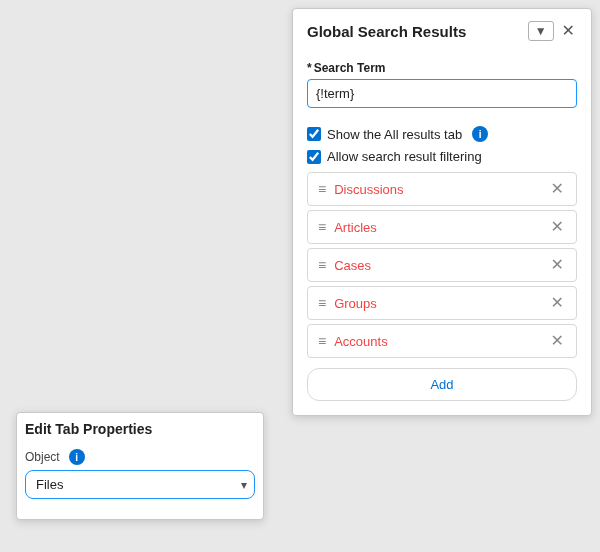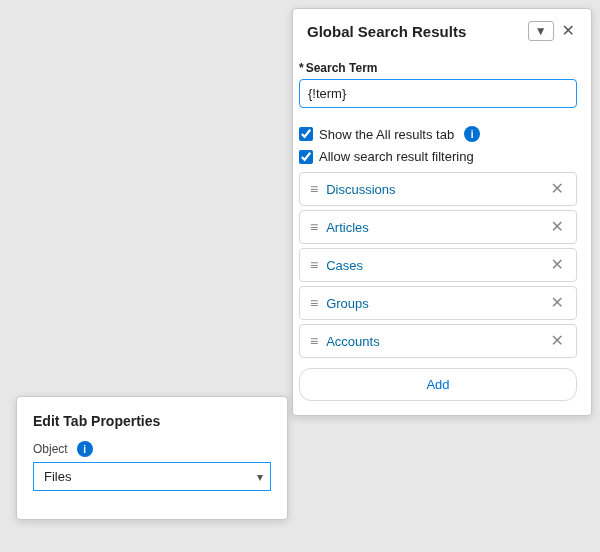--- a/index.html
+++ b/index.html
@@ -71,21 +71,21 @@
       background: none;
       border: none;
       cursor: pointer;
       color: #555;
       font-size: 16px;
       padding: 0 2px;
       line-height: 1;
     }
 
     .panel-body {
-      padding: 10px 14px 14px 6px;
+      padding: 10px 14px 14px 14px;
     }
 
     .field-label {
       font-size: 12px;
       color: #c23934;
       font-weight: 600;
       margin-bottom: 4px;
     }
 
     .field-label span {
@@ -166,21 +166,21 @@
       gap: 8px;
     }
 
     .drag-icon {
       color: #888;
       font-size: 14px;
       cursor: grab;
     }
 
     .result-item-name {
-      color: #0369a1;
+      color: #ef4444;
       font-size: 13px;
     }
 
     .remove-btn {
       background: none;
       border: none;
       cursor: pointer;
       color: #888;
       font-size: 16px;
       line-height: 1;
@@ -199,26 +199,26 @@
       font-weight: 500;
       cursor: pointer;
       text-align: center;
     }
 
     
     .edit-tab-panel {
       position: absolute;
       bottom: 32px;
       left: 16px;
-      width: 272px;
+      width: 248px;
       background: #fff;
       border: 1px solid #c9c9c9;
       border-radius: 4px;
       box-shadow: 0 2px 8px rgba(0,0,0,0.15);
-      padding: 16px;
+      padding: 8px;
       z-index: 10;
     }
 
     .edit-tab-title {
       font-weight: 700;
       font-size: 14px;
       color: #222;
       margin-bottom: 12px;
     }
 
@@ -234,21 +234,21 @@
 
     .object-select-wrapper {
       position: relative;
       margin-bottom: 12px;
     }
 
     .object-select {
       width: 100%;
       padding: 6px 28px 6px 10px;
       border: 1px solid #1b96ff;
-      border-radius: 0;
+      border-radius: 8px;
       font-size: 13px;
       color: #222;
       appearance: none;
       background: #fff;
       cursor: pointer;
     }
 
     .select-arrow {
       position: absolute;
       right: 8px;

